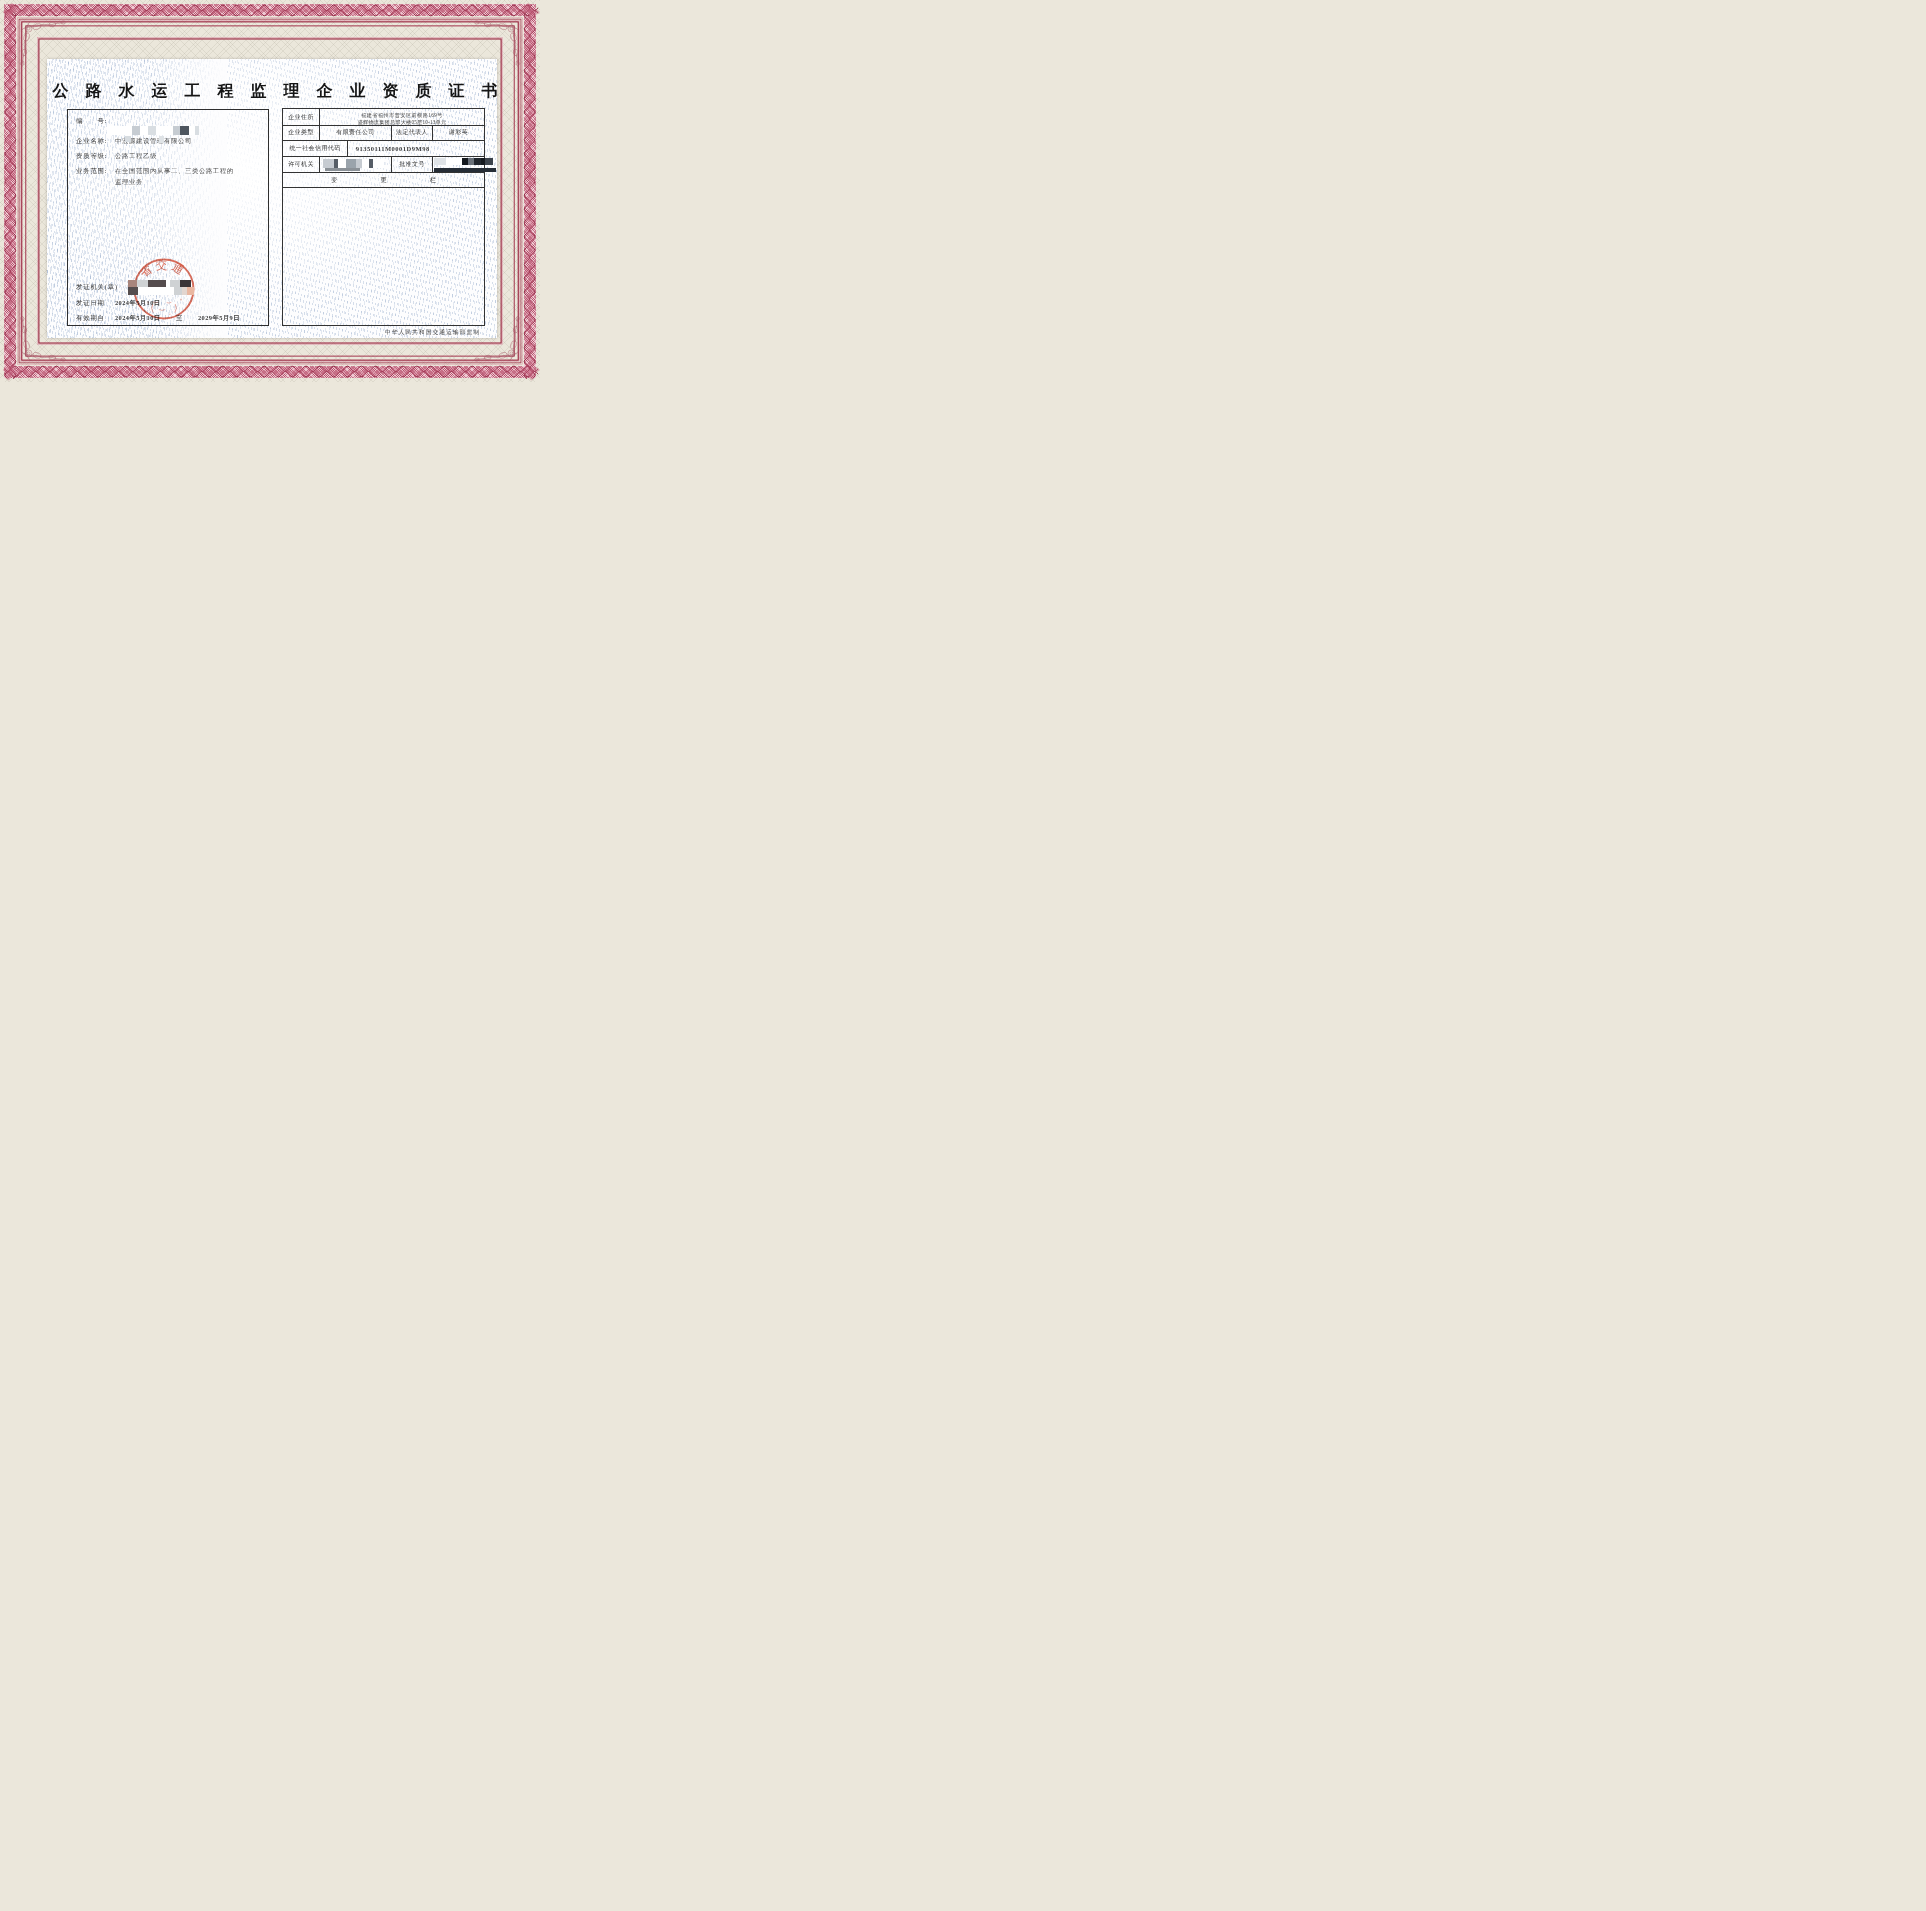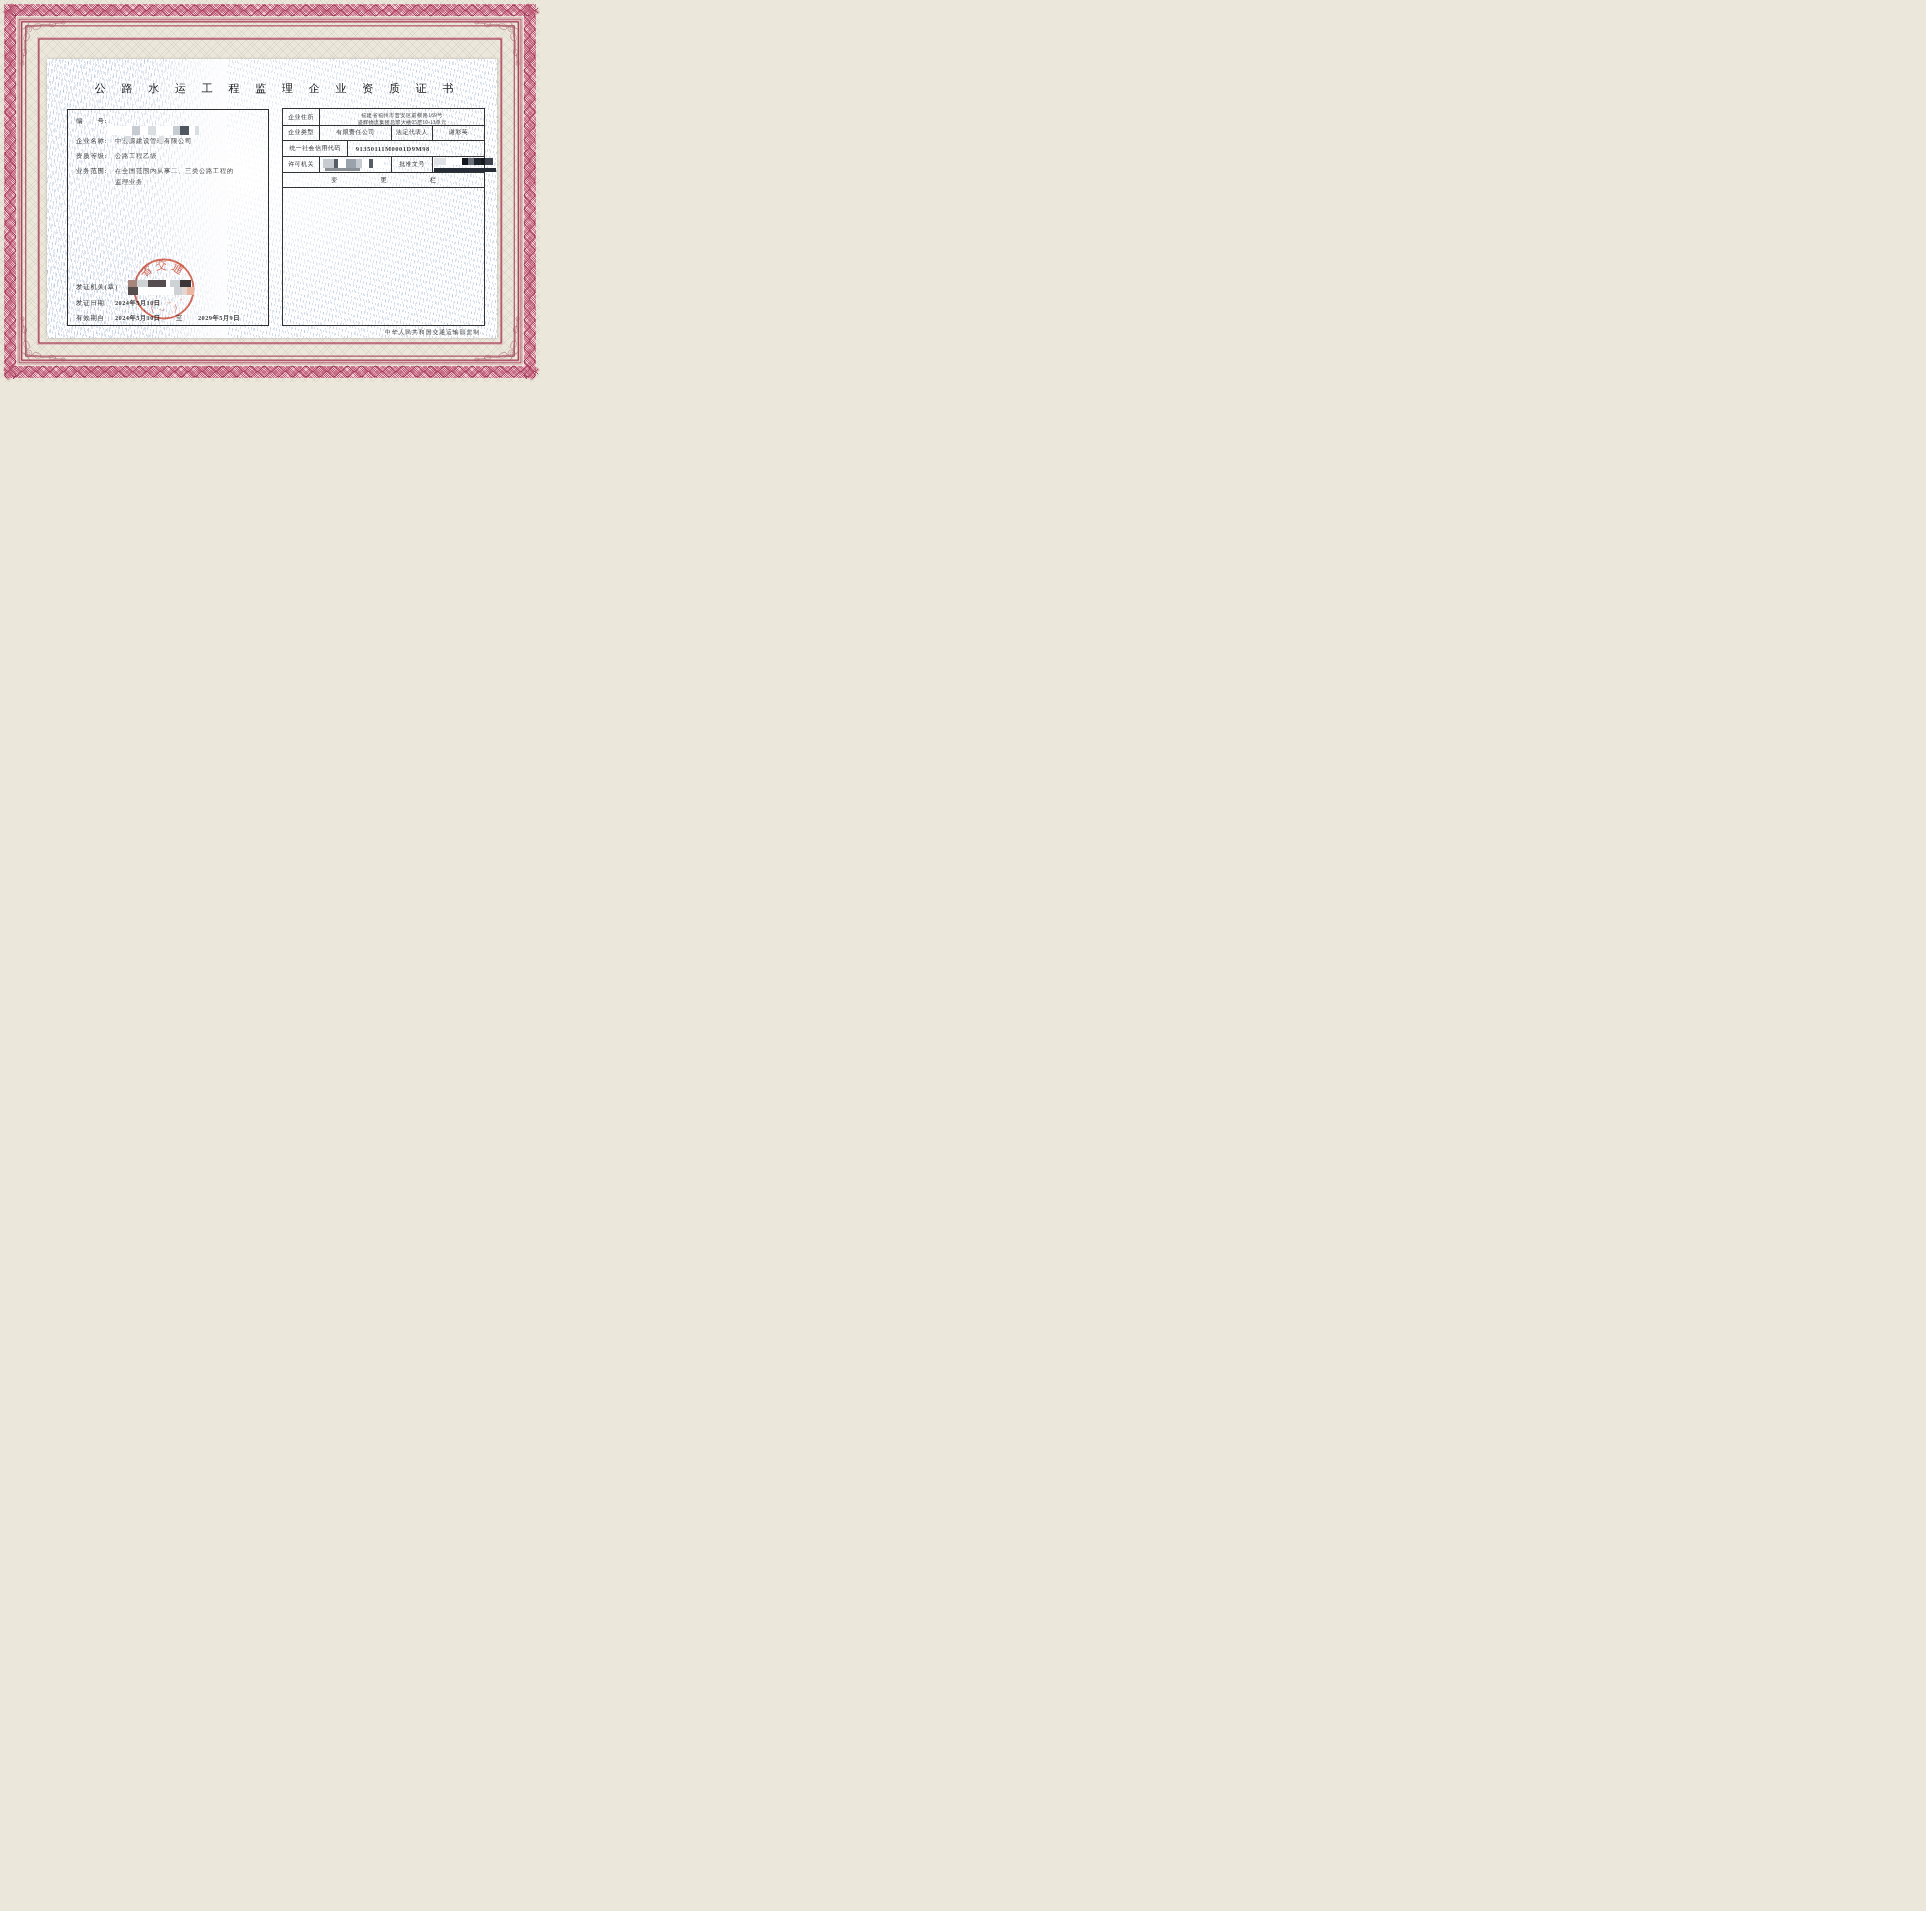--- a/index.html
+++ b/index.html
@@ -41,21 +41,21 @@
       repeating-linear-gradient(83deg, rgba(119,147,187,.20) 0 0.4px, rgba(0,0,0,0) 0.4px 4.2px);
   }
   .waves::after{content:"";position:absolute;left:0;top:0;bottom:0;width:40%;
     background-image:
       linear-gradient(90deg, rgba(253,253,254,0) 60%, rgba(253,253,254,1) 100%),
       repeating-linear-gradient(95deg, rgba(119,147,187,.22) 0 0.4px, rgba(0,0,0,0) 0.4px 2.7px);
   }
   .title{
     position:absolute;left:0;right:0;top:21.6px;margin:0;
     text-align:center;transform:translateX(5.4px);
-    font-size:11px;font-weight:400;color:#151515;
+    font-size:16px;font-weight:700;color:#151515;
     letter-spacing:6.5px;white-space:nowrap;
   }
   
   .left-box{
     position:absolute;left:20px;top:50px;width:200px;height:215px;
     border:0.6px solid #2e2e2e;
   }
   .lrow{position:absolute;left:0;right:0;white-space:nowrap;}
   .llab{position:absolute;left:8px;font-size:6.4px;color:#2f2f2f;letter-spacing:0.8px;}
   .lval{position:absolute;left:47px;font-size:6.4px;color:#4a4a4a;letter-spacing:0.6px;}

